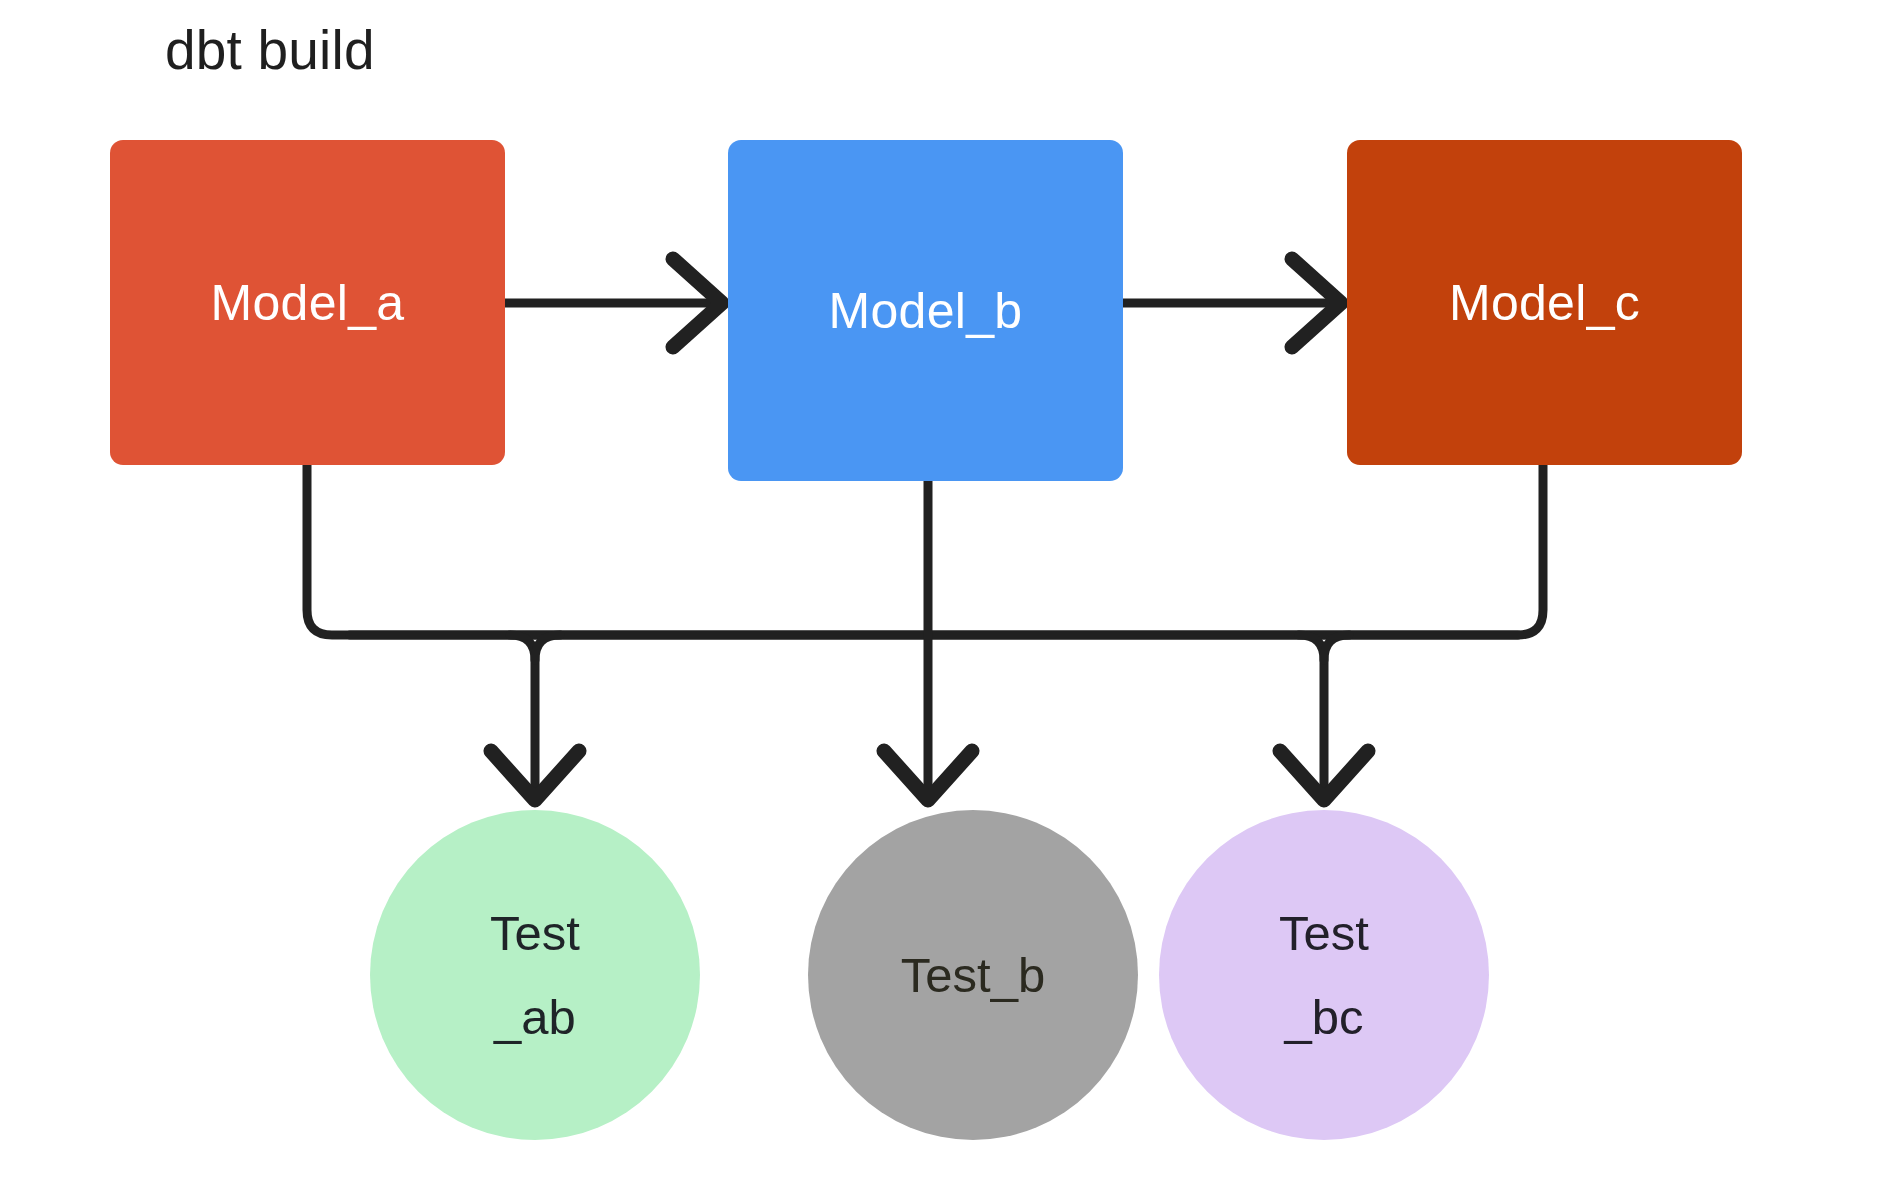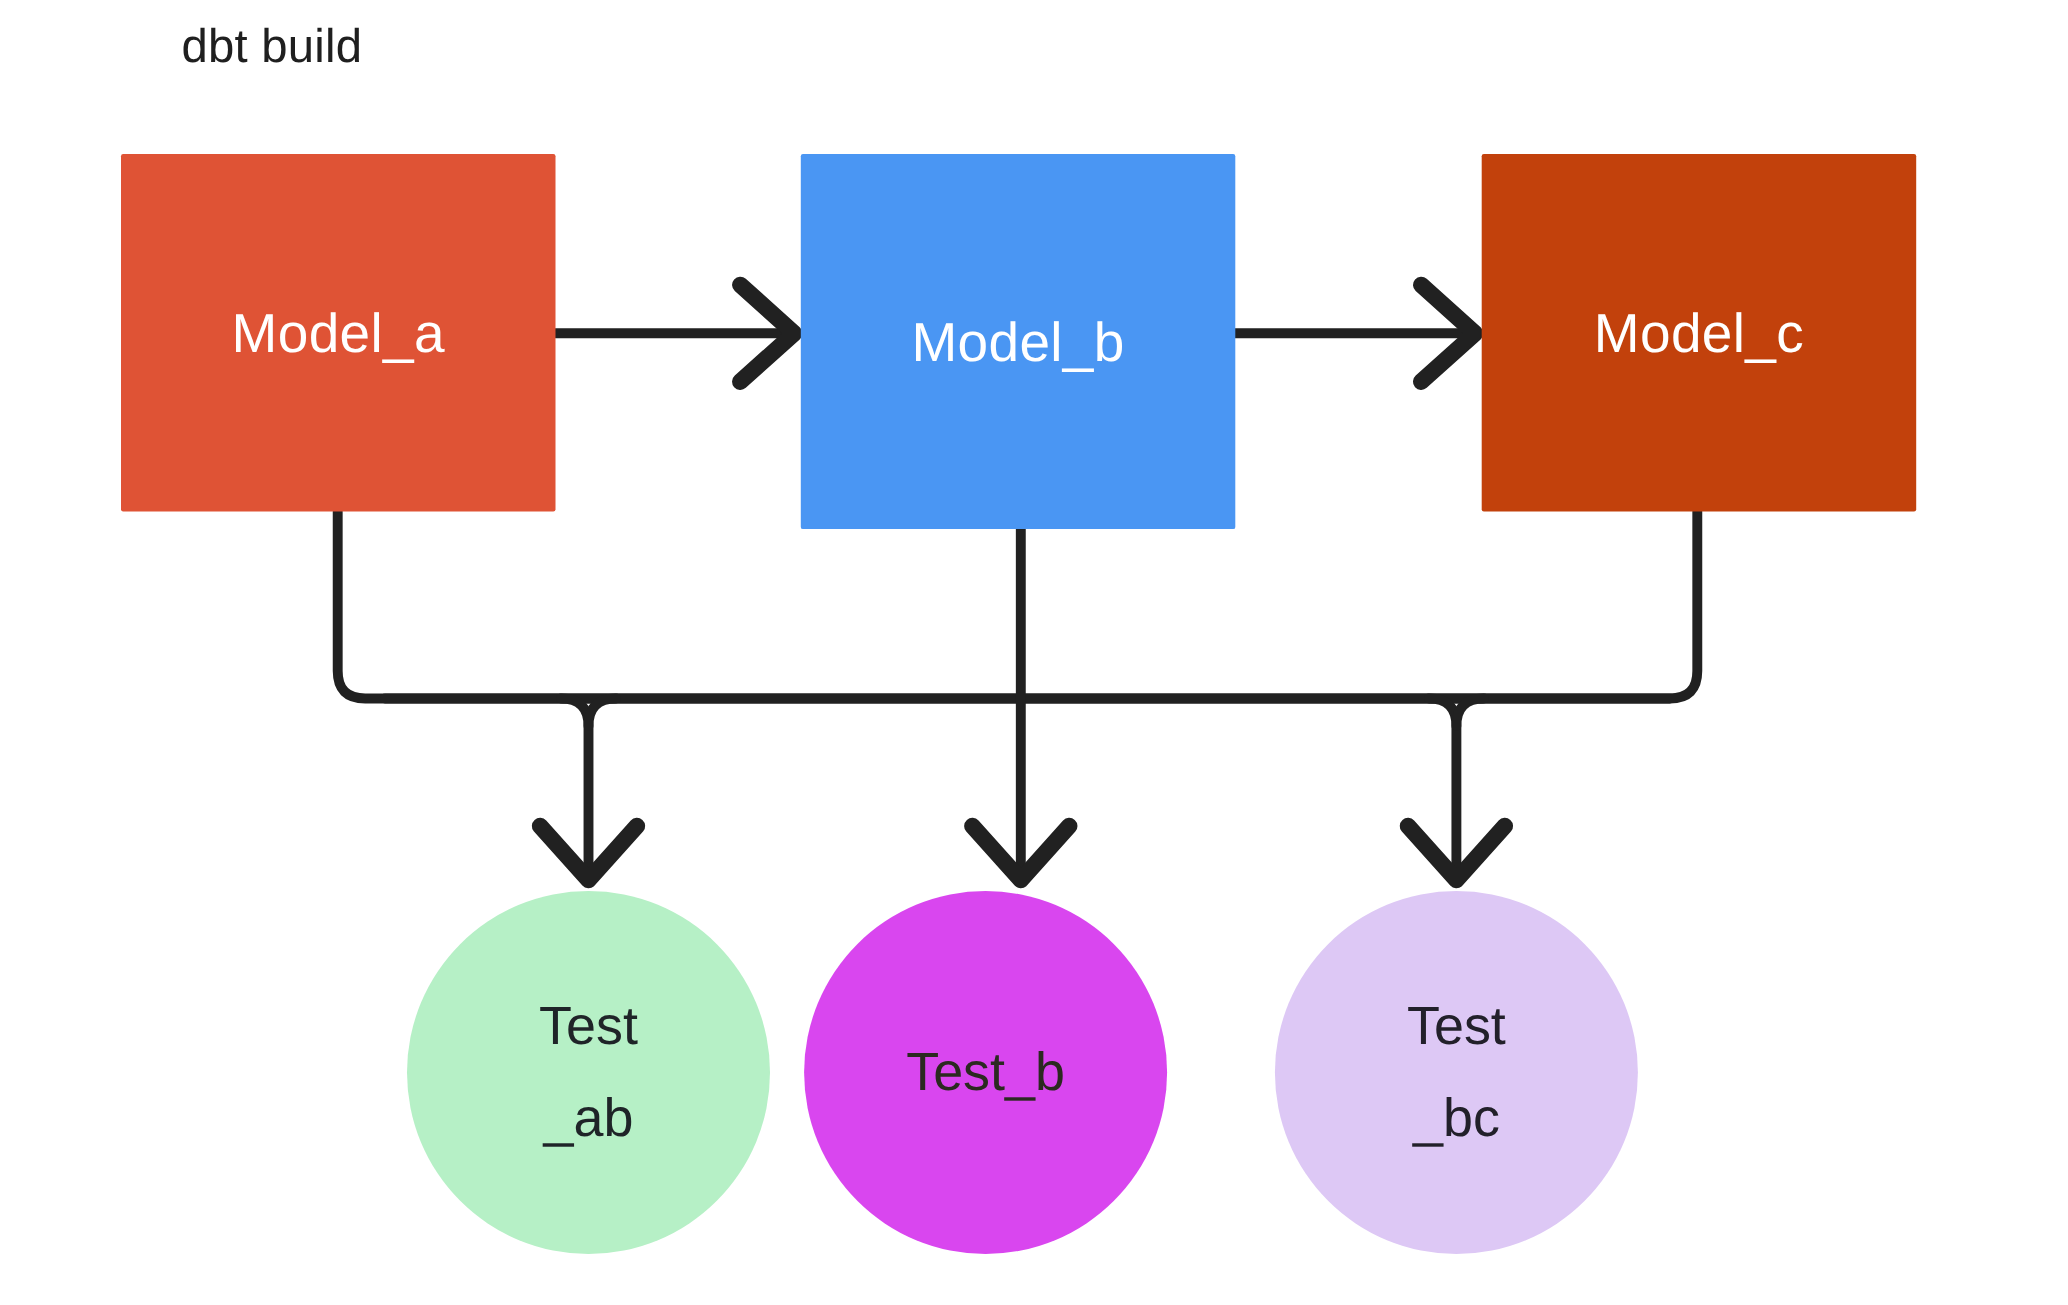--- a/index.html
+++ b/index.html
@@ -7,32 +7,32 @@
     width:1880px;height:1186px;
     background:#ffffff;
     font-family:"Liberation Sans", sans-serif;
     overflow:hidden;
   }
   #canvas{position:relative;width:1880px;height:1186px;}
 
   #title{
     position:absolute;
     left:165px; top:18px;
-    font-size:43px;
+    font-size:55px;
     font-weight:400;
     color:#1f1f1f;
     letter-spacing:0.2px;
     white-space:nowrap;
   }
 
   svg.edges{position:absolute;left:0;top:0;width:1880px;height:1186px;}
 
   .node-box{
     position:absolute;
-    border-radius:2px;
+    border-radius:13px;
     display:flex;
     align-items:center;
     justify-content:center;
     color:#ffffff;
     font-size:50px;
     font-weight:400;
     letter-spacing:0.3px;
     white-space:nowrap;
   }
 
@@ -106,21 +106,21 @@
 
   <div class="node-box" id="node-model-c" style="left: 1347px; top: 140px; width: 395px; height: 325px; background: #c2410c; color: rgb(255, 255, 255);">
     <span>Model_c</span>
   </div>
 
   <div class="node-circle" id="node-test-ab" style="left: 370px; top: 810px; width: 330px; height: 330px; background: rgb(182, 240, 198); color: rgb(31, 36, 40);">
     <span>Test
 _ab</span>
   </div>
 
-  <div class="node-circle" id="node-test-b" style="left: 731px; top: 810px; width: 330px; height: 330px; background: #d946ef; color: rgb(43, 42, 32);">
+  <div class="node-circle" id="node-test-b" style="left: 808px; top: 810px; width: 330px; height: 330px; background: #a3a3a3; color: rgb(43, 42, 32);">
     <span>Test_b</span>
   </div>
 
   <div class="node-circle" id="node-test-bc" style="left: 1159px; top: 810px; width: 330px; height: 330px; background: rgb(221, 200, 245); color: rgb(34, 32, 42);">
     <span>Test
 _bc</span>
   </div>
 
 </div>
 

